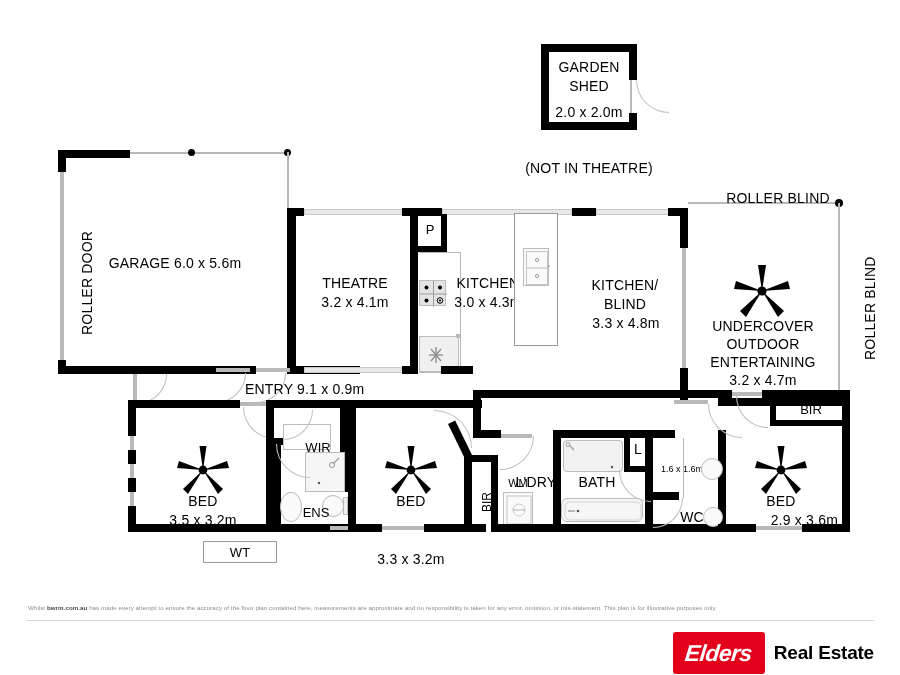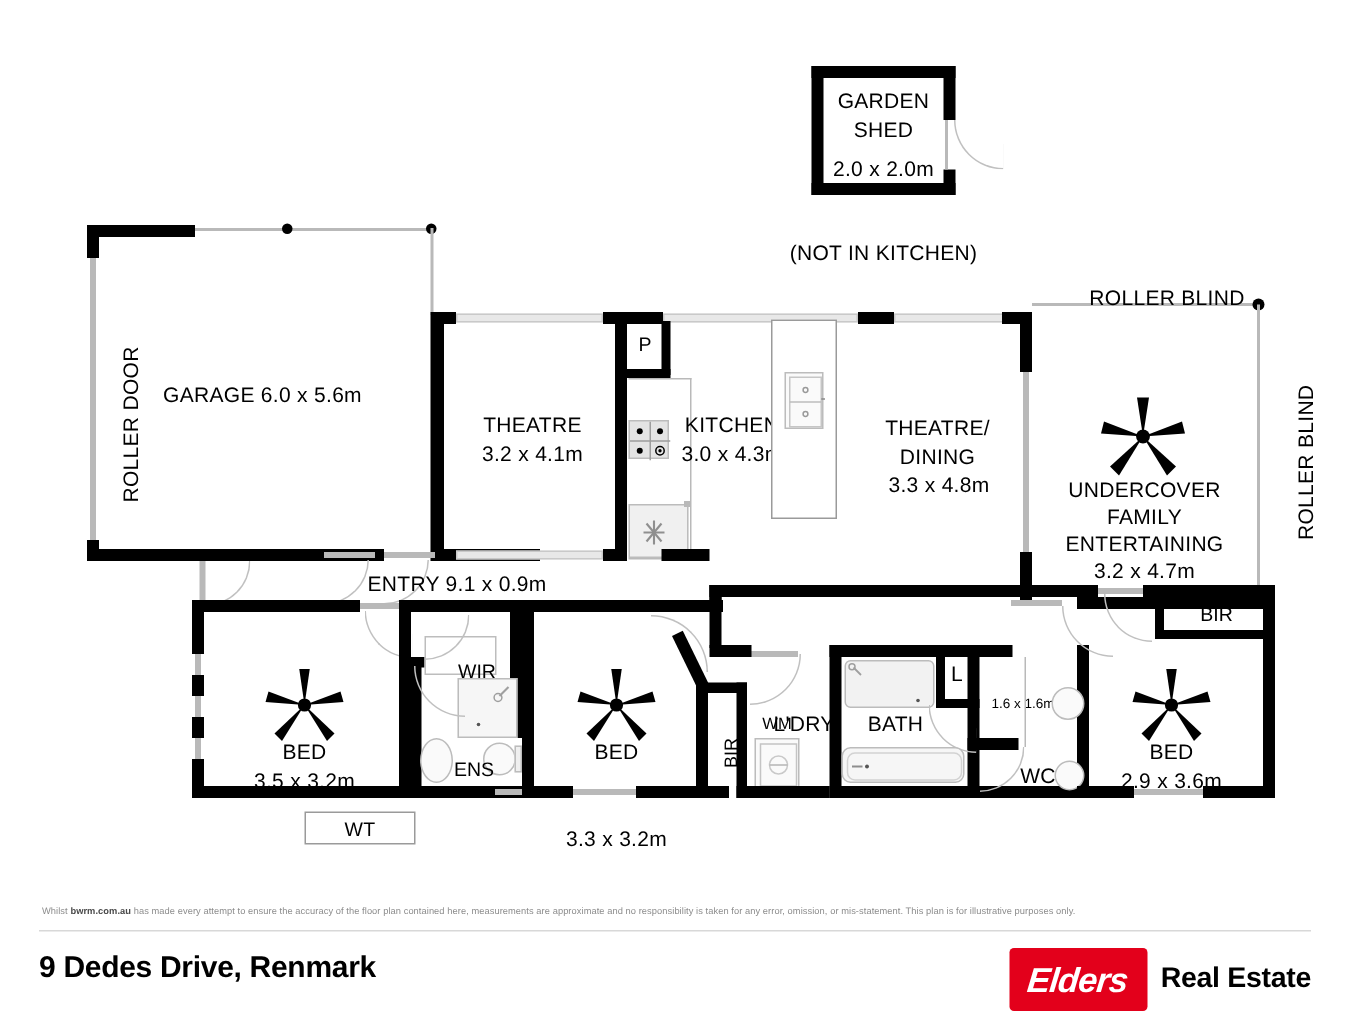--- a/index.html
+++ b/index.html
@@ -50,21 +50,21 @@
     <div class="wall" style="left:541px;top:44px;width:8px;height:86px;"></div>
     <div class="wall" style="left:629px;top:44px;width:8px;height:36px;"></div>
     <div class="wall" style="left:629px;top:113px;width:8px;height:17px;"></div>
     <div class="thin" style="left:630px;top:80px;width:2px;height:33px;"></div>
     <div class="arc arc-bl" style="left:636px;top:80px;width:33px;height:33px;"></div>
 
     <div class="lbl rm-name" style="left:539px;top:59px;width:100px;font-size:14px;">GARDEN</div>
     <div class="lbl rm-name" style="left:539px;top:78px;width:100px;font-size:14px;">SHED</div>
     <div class="lbl rm-name" style="left:539px;top:104px;width:100px;font-size:14px;">2.0 x 2.0m</div>
 
-    <div class="lbl rm-name" style="left:498px;top:160px;width:182px;font-size:14px;">(NOT IN KITCHEN)</div>
+    <div class="lbl rm-name" style="left:498px;top:160px;width:182px;font-size:14px;">(NOT IN THEATRE)</div>
   </div>
 
   <div>
 
     <div class="wall" style="left:58px;top:150px;width:72px;height:8px;"></div>
     <div class="thin" style="left:130px;top:152px;width:158px;height:2px;"></div>
     <div class="dot" style="left:188px;top:149px;width:7px;height:7px;"></div>
     <div class="dot" style="left:284px;top:149px;width:7px;height:7px;"></div>
     <div class="thin" style="left:287px;top:152px;width:2px;height:58px;"></div>
 
@@ -153,22 +153,22 @@
   </div>
 
   <div>
     <div class="win" style="left:596px;top:209px;width:82px;height:6px;"></div>
     <div class="wall" style="left:668px;top:208px;width:20px;height:8px;"></div>
     <div class="wall" style="left:680px;top:208px;width:8px;height:40px;"></div>
     <div class="thin" style="left:682px;top:248px;width:4px;height:120px;"></div>
     <div class="wall" style="left:680px;top:368px;width:8px;height:32px;"></div>
     <div class="wall" style="left:473px;top:390px;width:215px;height:8px;"></div>
 
-    <div class="lbl rm-name" style="left:570px;top:277px;width:110px;">THEATRE/</div>
-    <div class="lbl rm-name" style="left:570px;top:296px;width:110px;">DINING</div>
+    <div class="lbl rm-name" style="left:570px;top:277px;width:110px;">KITCHEN/</div>
+    <div class="lbl rm-name" style="left:570px;top:296px;width:110px;">BLIND</div>
     <div class="lbl rm-name" style="left:568px;top:315px;width:116px;">3.3 x 4.8m</div>
   </div>
 
   <div>
     <div class="thin" style="left:688px;top:202px;width:152px;height:2px;"></div>
     <div class="dot" style="left:835px;top:199px;width:8px;height:8px;"></div>
     <div class="thin" style="left:838px;top:203px;width:2px;height:192px;"></div>
     <div class="lbl rm-name" style="left:708px;top:190px;width:140px;">ROLLER BLIND</div>
     <div class="vlbl rm-name" style="left:862px;top:360px;transform:rotate(-90deg);">ROLLER BLIND</div>
 
@@ -179,21 +179,21 @@
           <path d="M31 29 L57 19 L59 27 Z"></path>
           <path d="M31 29 L53 49 L47 55 Z"></path>
           <path d="M31 29 L15 55 L9 49 Z"></path>
           <path d="M31 29 L3 27 L5 19 Z"></path>
         </g>
         <circle cx="31" cy="29" r="4.6" fill="#000"></circle>
       </svg>
     </div>
 
     <div class="lbl rm-name" style="left:692px;top:318px;width:142px;">UNDERCOVER</div>
-    <div class="lbl rm-name" style="left:692px;top:336px;width:142px;">FAMILY</div>
+    <div class="lbl rm-name" style="left:692px;top:336px;width:142px;">OUTDOOR</div>
     <div class="lbl rm-name" style="left:690px;top:354px;width:146px;">ENTERTAINING</div>
     <div class="lbl rm-name" style="left:692px;top:372px;width:142px;">3.2 x 4.7m</div>
   </div>
 
   <div>
     <div class="lbl rm-name" style="left:245px;top:381px;width:160px;text-align:left;">ENTRY 9.1 x 0.9m</div>
     <div class="thin" style="left:133px;top:374px;width:4px;height:26px;"></div>
     <div class="arc arc-br" style="left:137px;top:374px;width:30px;height:30px;"></div>
     <div class="thin" style="left:216px;top:368px;width:34px;height:4px;"></div>
     <div class="arc arc-br" style="left:216px;top:373px;width:30px;height:30px;"></div>
@@ -374,37 +374,36 @@
           <path d="M29 27 L25.5 3 L32.5 3 Z"></path>
           <path d="M29 27 L53 18 L55 25 Z"></path>
           <path d="M29 27 L49 46 L44 51 Z"></path>
           <path d="M29 27 L14 51 L9 46 Z"></path>
           <path d="M29 27 L3 25 L5 18 Z"></path>
         </g>
         <circle cx="29" cy="27" r="4.4" fill="#000"></circle>
       </svg>
     </div>
     <div class="lbl rm-name" style="left:726px;top:493px;width:110px;">BED</div>
-    <div class="lbl rm-name" style="left:724px;top:512px;width:114px;">2.9 x 3.6m</div>
+    <div class="lbl rm-name" style="left:724px;top:512px;width:114px;text-align:right;">2.9 x 3.6m</div>
   </div>
 
   <div>
     <div class="wall" style="left:473px;top:390px;width:30px;height:8px;"></div>
     <div class="wall" style="left:688px;top:390px;width:44px;height:8px;"></div>
     <div class="thin" style="left:732px;top:392px;width:32px;height:4px;"></div>
     <div class="arc arc-bl" style="left:736px;top:396px;width:32px;height:32px;"></div>
     <div class="wall" style="left:762px;top:390px;width:88px;height:8px;"></div>
     <div class="wall" style="left:473px;top:390px;width:8px;height:10px;"></div>
   </div>
 
   <div id="disclaimer">
     <span>Whilst </span><b>bwrm.com.au</b><span> has made every attempt to ensure the accuracy of the floor plan contained here, measurements are approximate and no responsibility is taken for any error, omission, or mis-statement. This plan is for illustrative purposes only.</span>
   </div>
   <div id="rule"></div>
-  <div id="addr">9 Dedes Drive, Renmark</div>
   <div id="brand">
     <div id="eldersmark" style="background: rgb(227, 0, 27);">
       <span id="eldersword">Elders</span>
     </div>
     <div id="realestate">Real Estate</div>
   </div>
 
 </div>
 
 </body></html>

